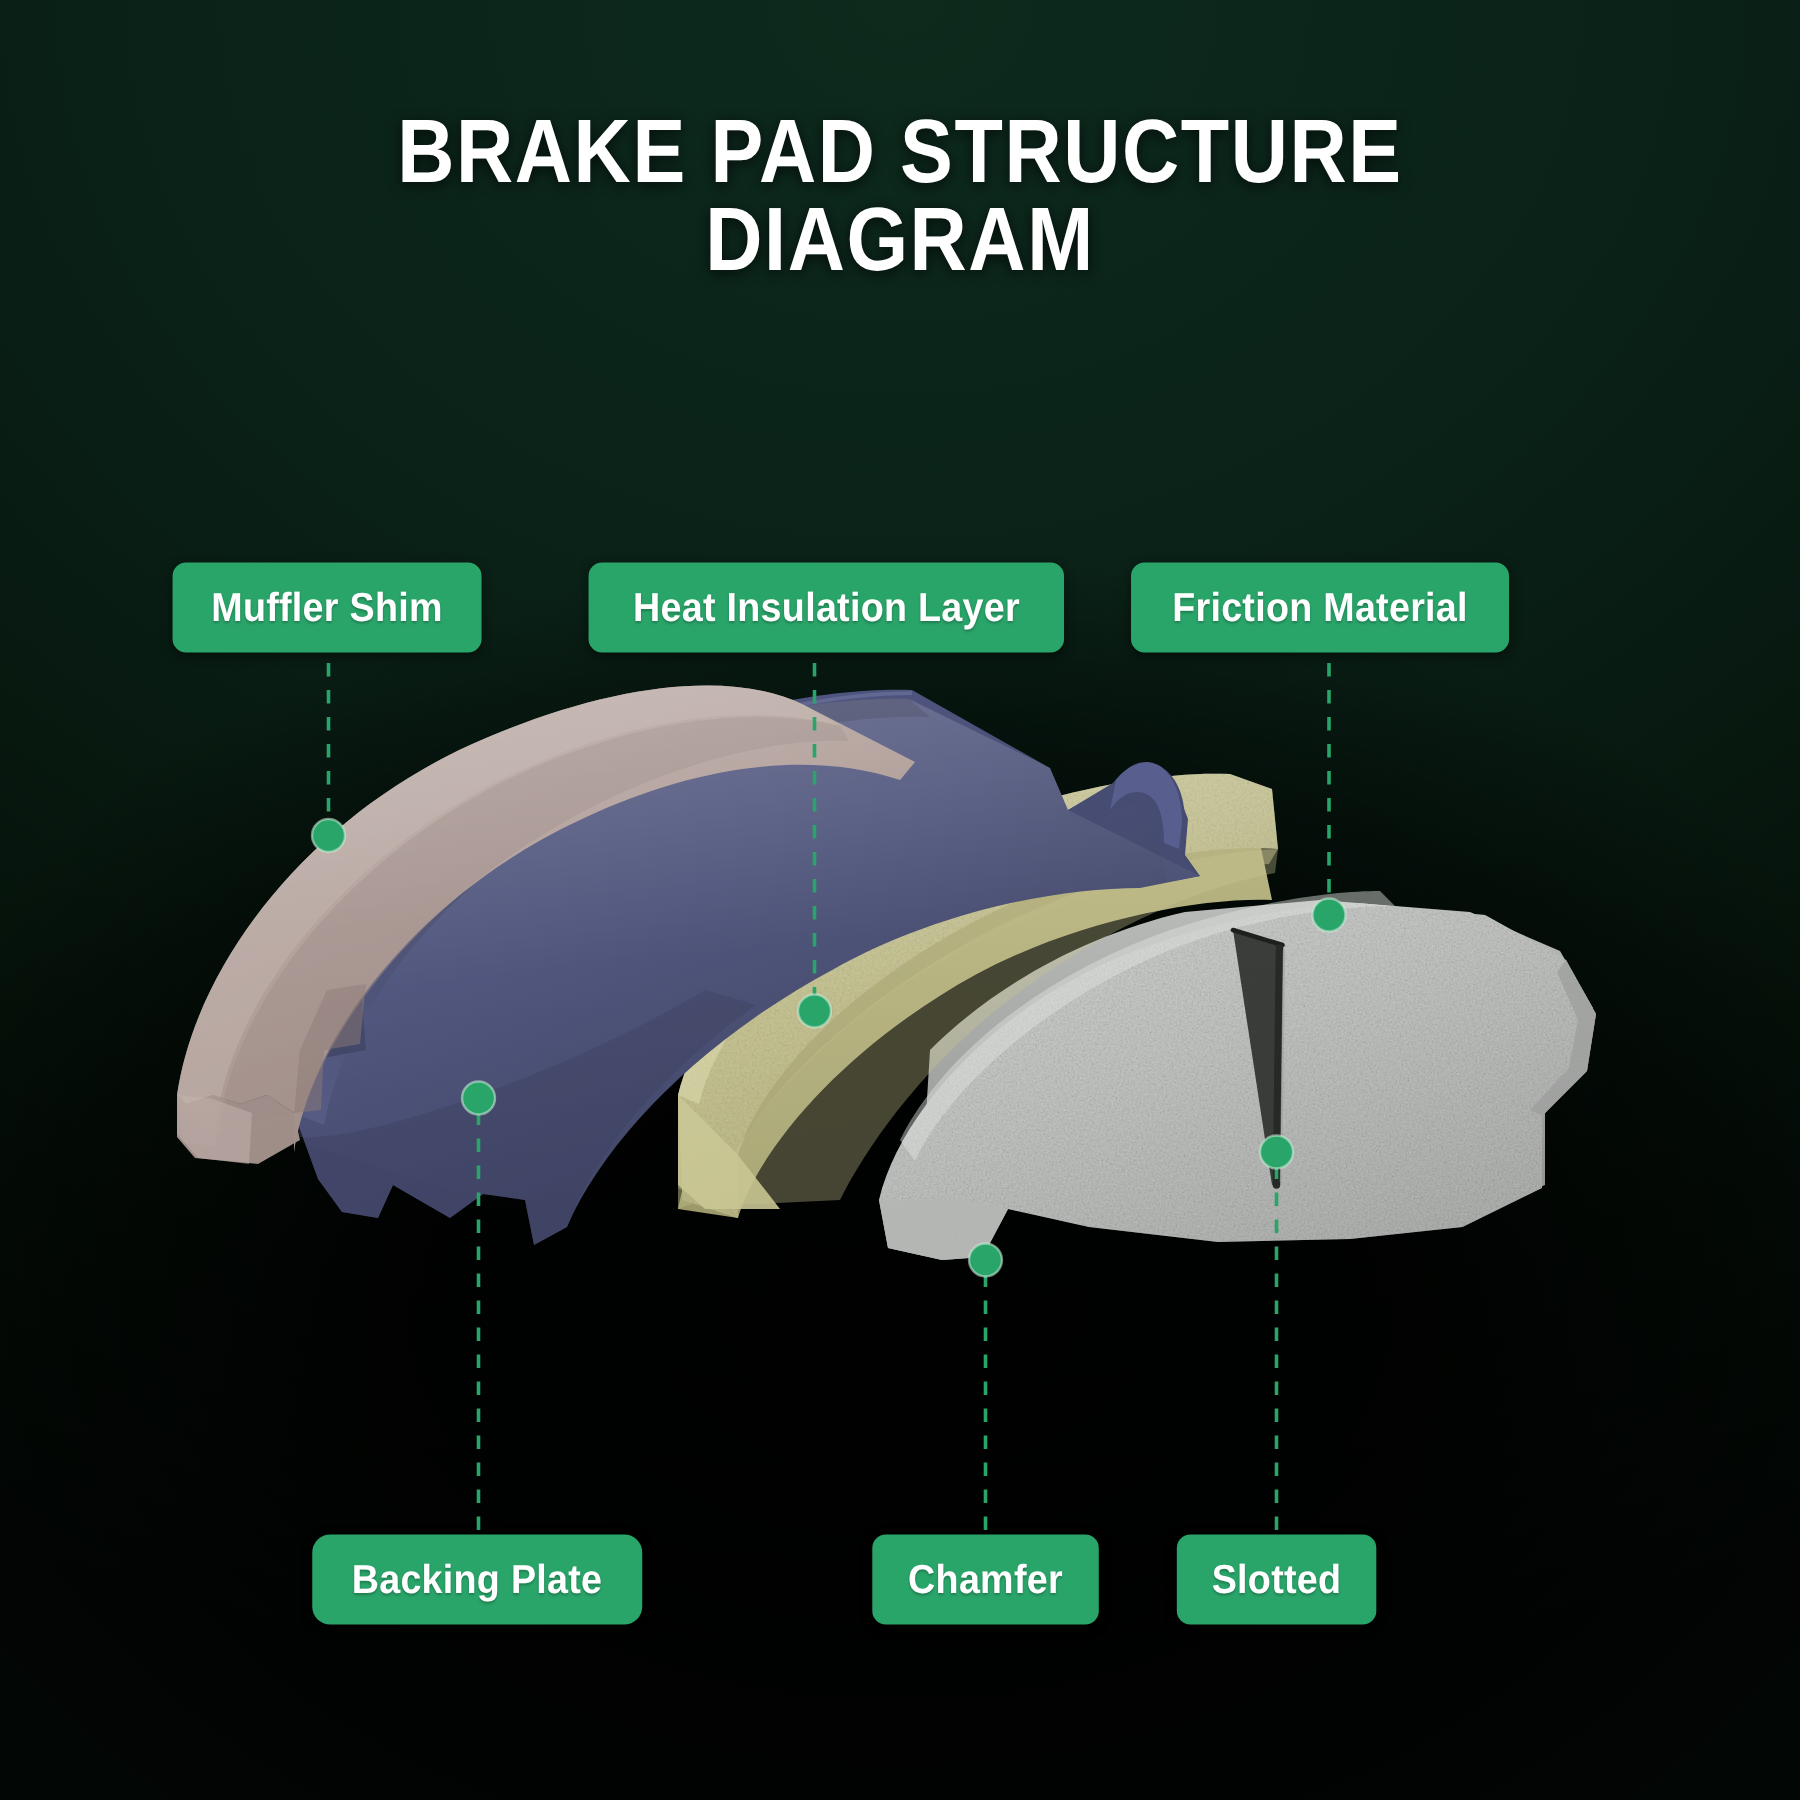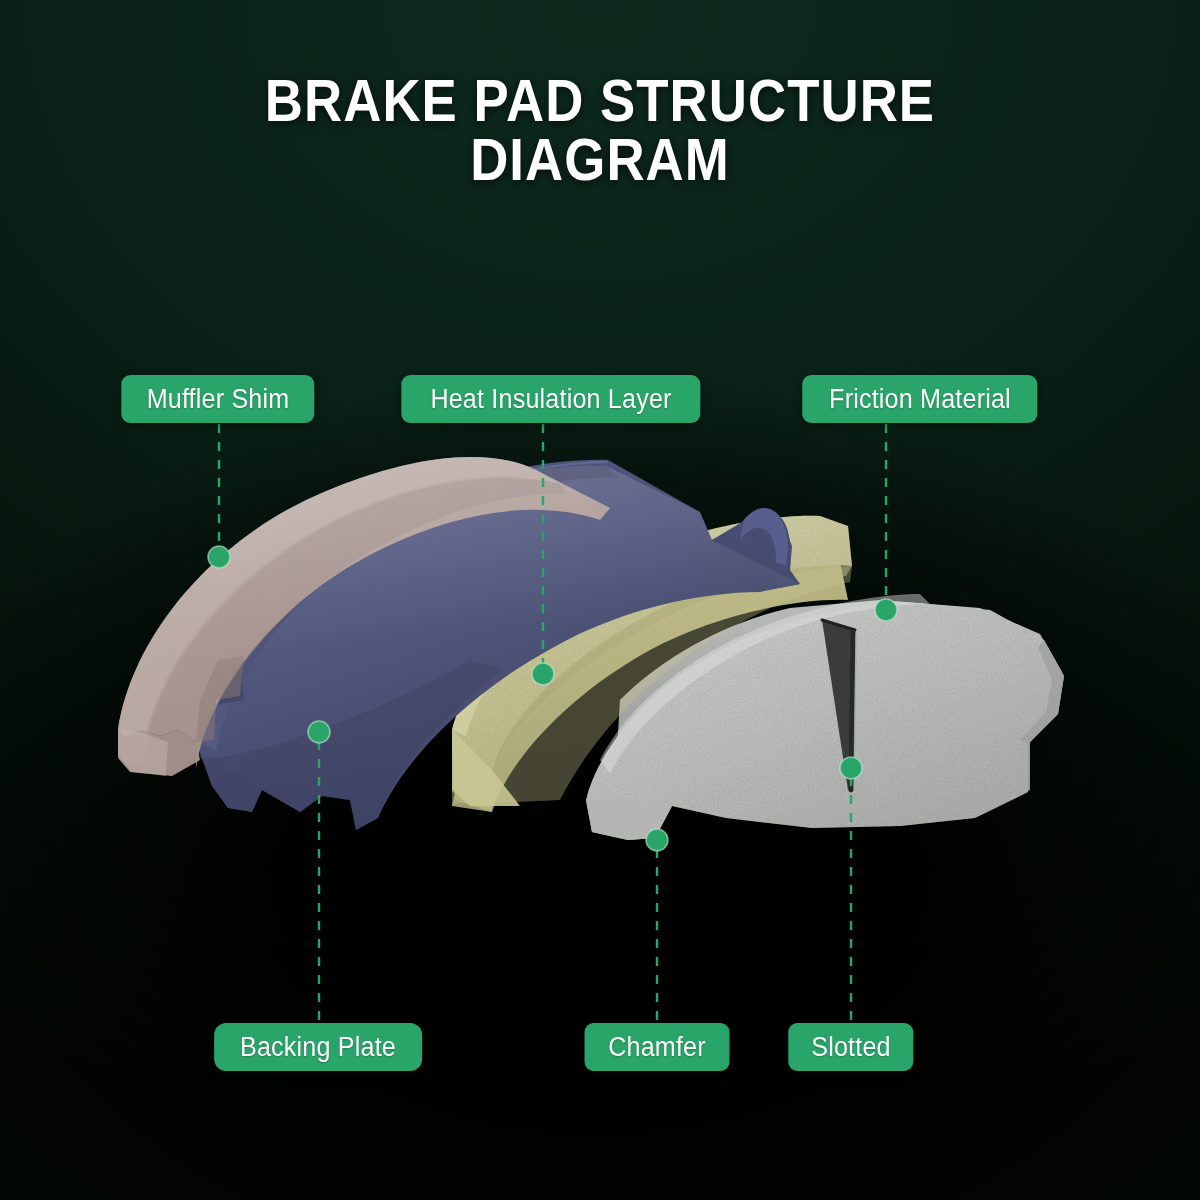--- a/index.html
+++ b/index.html
@@ -29,25 +29,25 @@
   #title .l2{display:block;}
   
   #art{position:absolute;left:0;top:0;width:1200px;height:1200px;}
   
   .pill{
     position:absolute;
     background:#2aa56a;
     border-radius:9px;
     color:#ffffff;
     font-family:"Liberation Sans Narrow","Liberation Sans","DejaVu Sans Condensed",sans-serif;
-    font-weight:400;
+    font-weight:700;
     font-size:27px;
     letter-spacing:0.2px;
     display:flex;align-items:center;justify-content:center;
-    height:48px;
+    height:60px;
     padding:0 20px;
     white-space:nowrap;
     box-shadow:0 2px 8px rgba(0,0,0,0.45);
     transform:translateX(-50%);
     user-select:none;
   }
   .pill span{display:block;transform:scaleX(0.93);transform-origin:50% 50%;
              text-shadow:0 1px 2px rgba(0,0,0,0.25);}
 </style>
 </head>
@@ -319,21 +319,21 @@
       </g>
   </svg>
 
   <div id="pills">
       <div class="pill" style="left: 218px; top: 375px; background: rgb(42, 165, 106);">
         <span>Muffler Shim</span>
       </div>
       <div class="pill" style="left: 551px; top: 375px; background: rgb(42, 165, 106); justify-content: center;">
         <span>Heat Insulation Layer</span>
       </div>
-      <div class="pill" style="left: 920px; top: 375px; background: rgb(42, 165, 106);">
+      <div class="pill" style="left: 880px; top: 375px; background: rgb(42, 165, 106);">
         <span>Friction Material</span>
       </div>
       <div class="pill" style="left: 318px; top: 1023px; background: rgb(42, 165, 106); border-radius: 12px;">
         <span>Backing Plate</span>
       </div>
       <div class="pill" style="left: 657px; top: 1023px; background: rgb(42, 165, 106);">
         <span>Chamfer</span>
       </div>
       <div class="pill" style="left: 851px; top: 1023px; background: rgb(42, 165, 106); align-items: center;">
         <span>Slotted</span>

